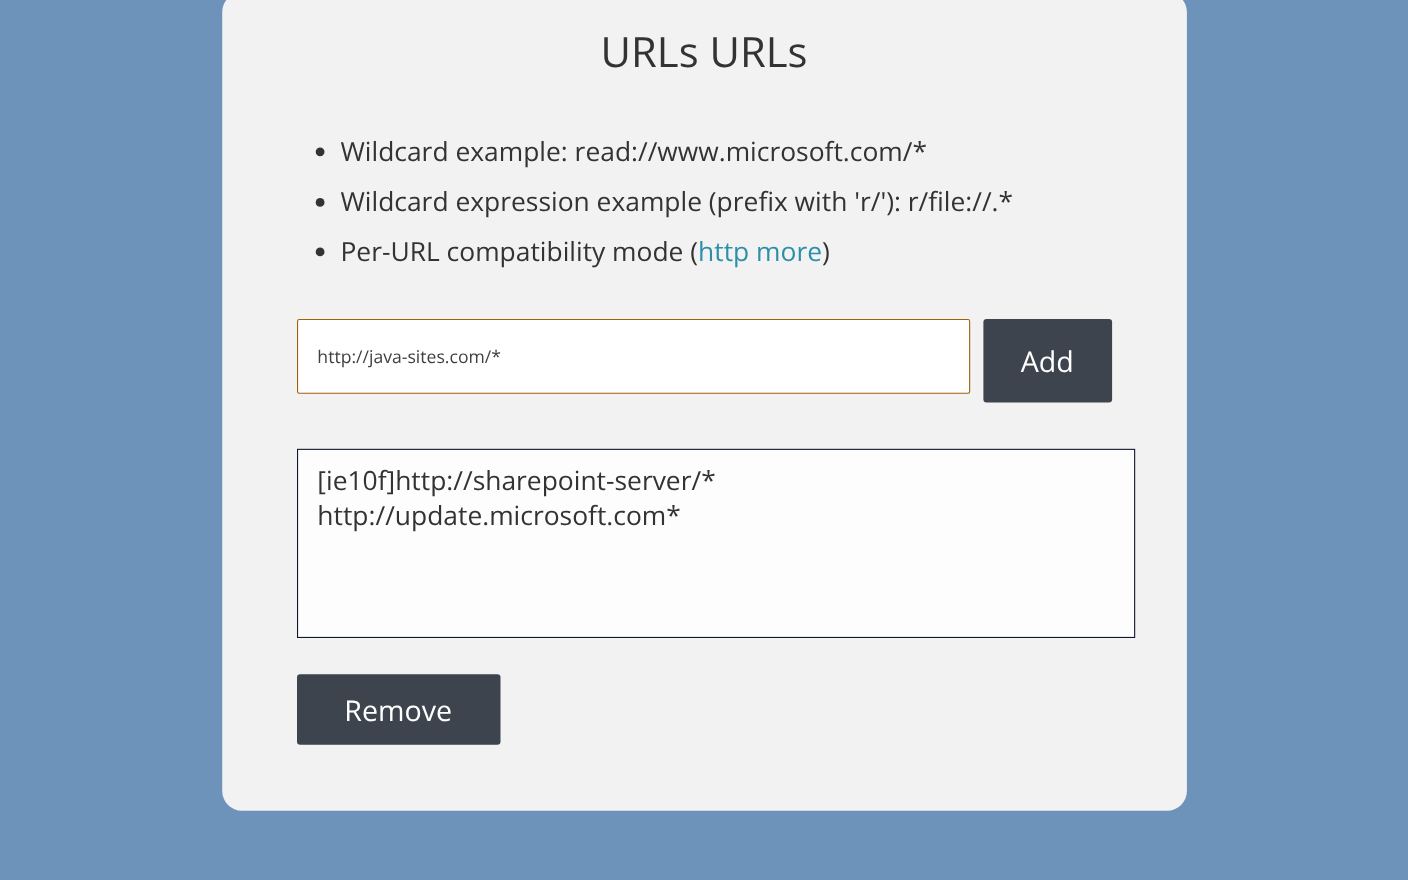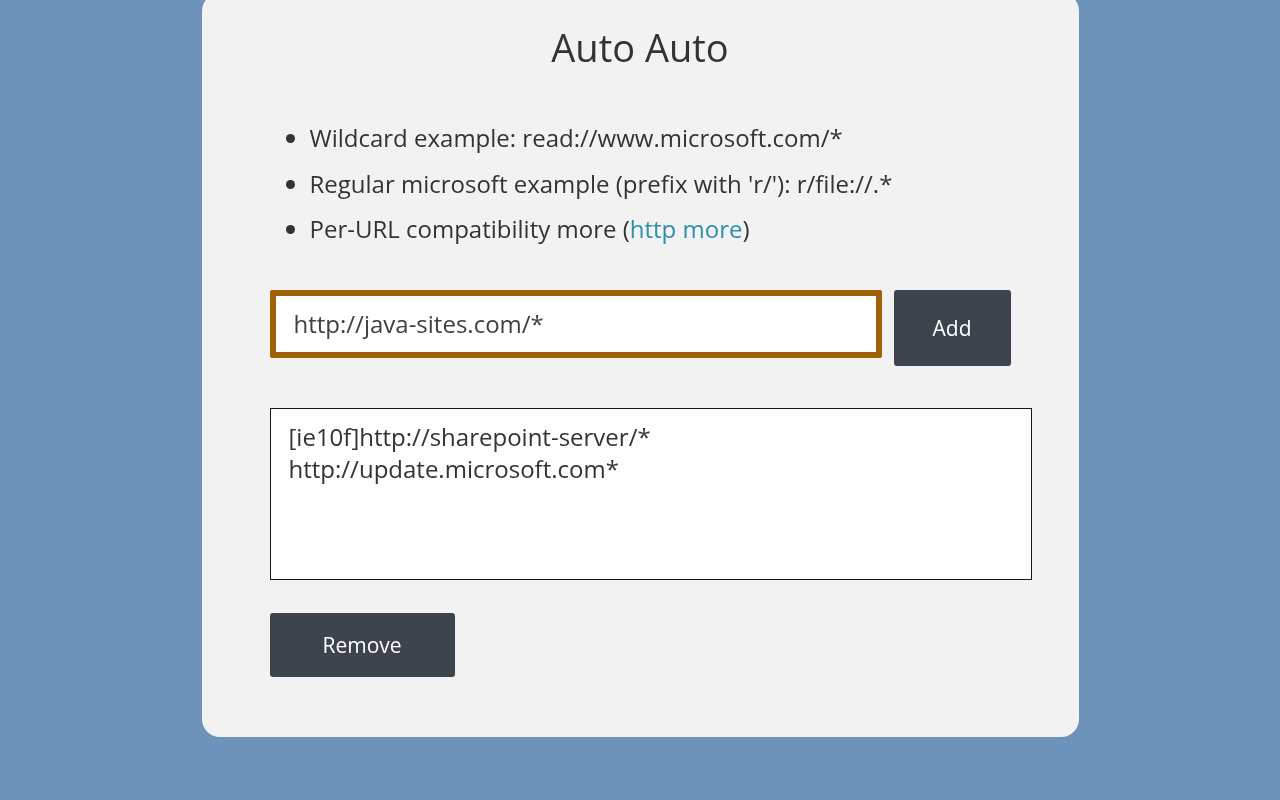--- a/index.html
+++ b/index.html
@@ -45,33 +45,33 @@
     }
     .input-row {
       display: flex;
       gap: 12px;
       margin-bottom: 42px;
     }
     .url-input {
       flex: 0 0 auto;
       width: 612px;
       height: 68px;
-      border: 6px solid #a16207;
+      border: 1px solid #a16207;
       border-radius: 2px;
       background: #ffffff;
-      font-size: 24px;
+      font-size: 16px;
       color: #404040;
       padding: 0 18px;
       font-family: inherit;
     }
     .btn {
       border: none;
       background-color: #3d444d;
       color: #ffffff;
-      font-size: 21px;
+      font-size: 26px;
       font-family: inherit;
       border-radius: 3px;
       cursor: pointer;
     }
     .add-btn {
       width: 139px;
       height: 76px;
     }
     .url-list {
       width: 762px;
@@ -88,27 +88,27 @@
     }
     .remove-btn {
       width: 185px;
       height: 64px;
     }
   </style>
 </head>
 <body>
 
 <div class="card">
-  <h1 class="title">Auto Auto</h1>
+  <h1 class="title">URLs URLs</h1>
 
   <ul class="help-list">
     <li>Wildcard example: read://www.microsoft.com/*</li>
-    <li>Regular microsoft example (prefix with 'r/'): r/file://.*</li>
+    <li>Wildcard expression example (prefix with 'r/'): r/file://.*</li>
     <li>
-      <span>Per-URL compatibility more (</span><span class="link">http more</span><span>)</span>
+      <span>Per-URL compatibility mode (</span><span class="link">http more</span><span>)</span>
     </li>
   </ul>
 
   <div class="input-row">
     <input type="text" class="url-input" value="http://java-sites.com/*" style="">
     <button class="btn add-btn">Add</button>
   </div>
 
   <textarea class="url-list" style="">[ie10f]http://sharepoint-server/*
 http://update.microsoft.com*</textarea>

